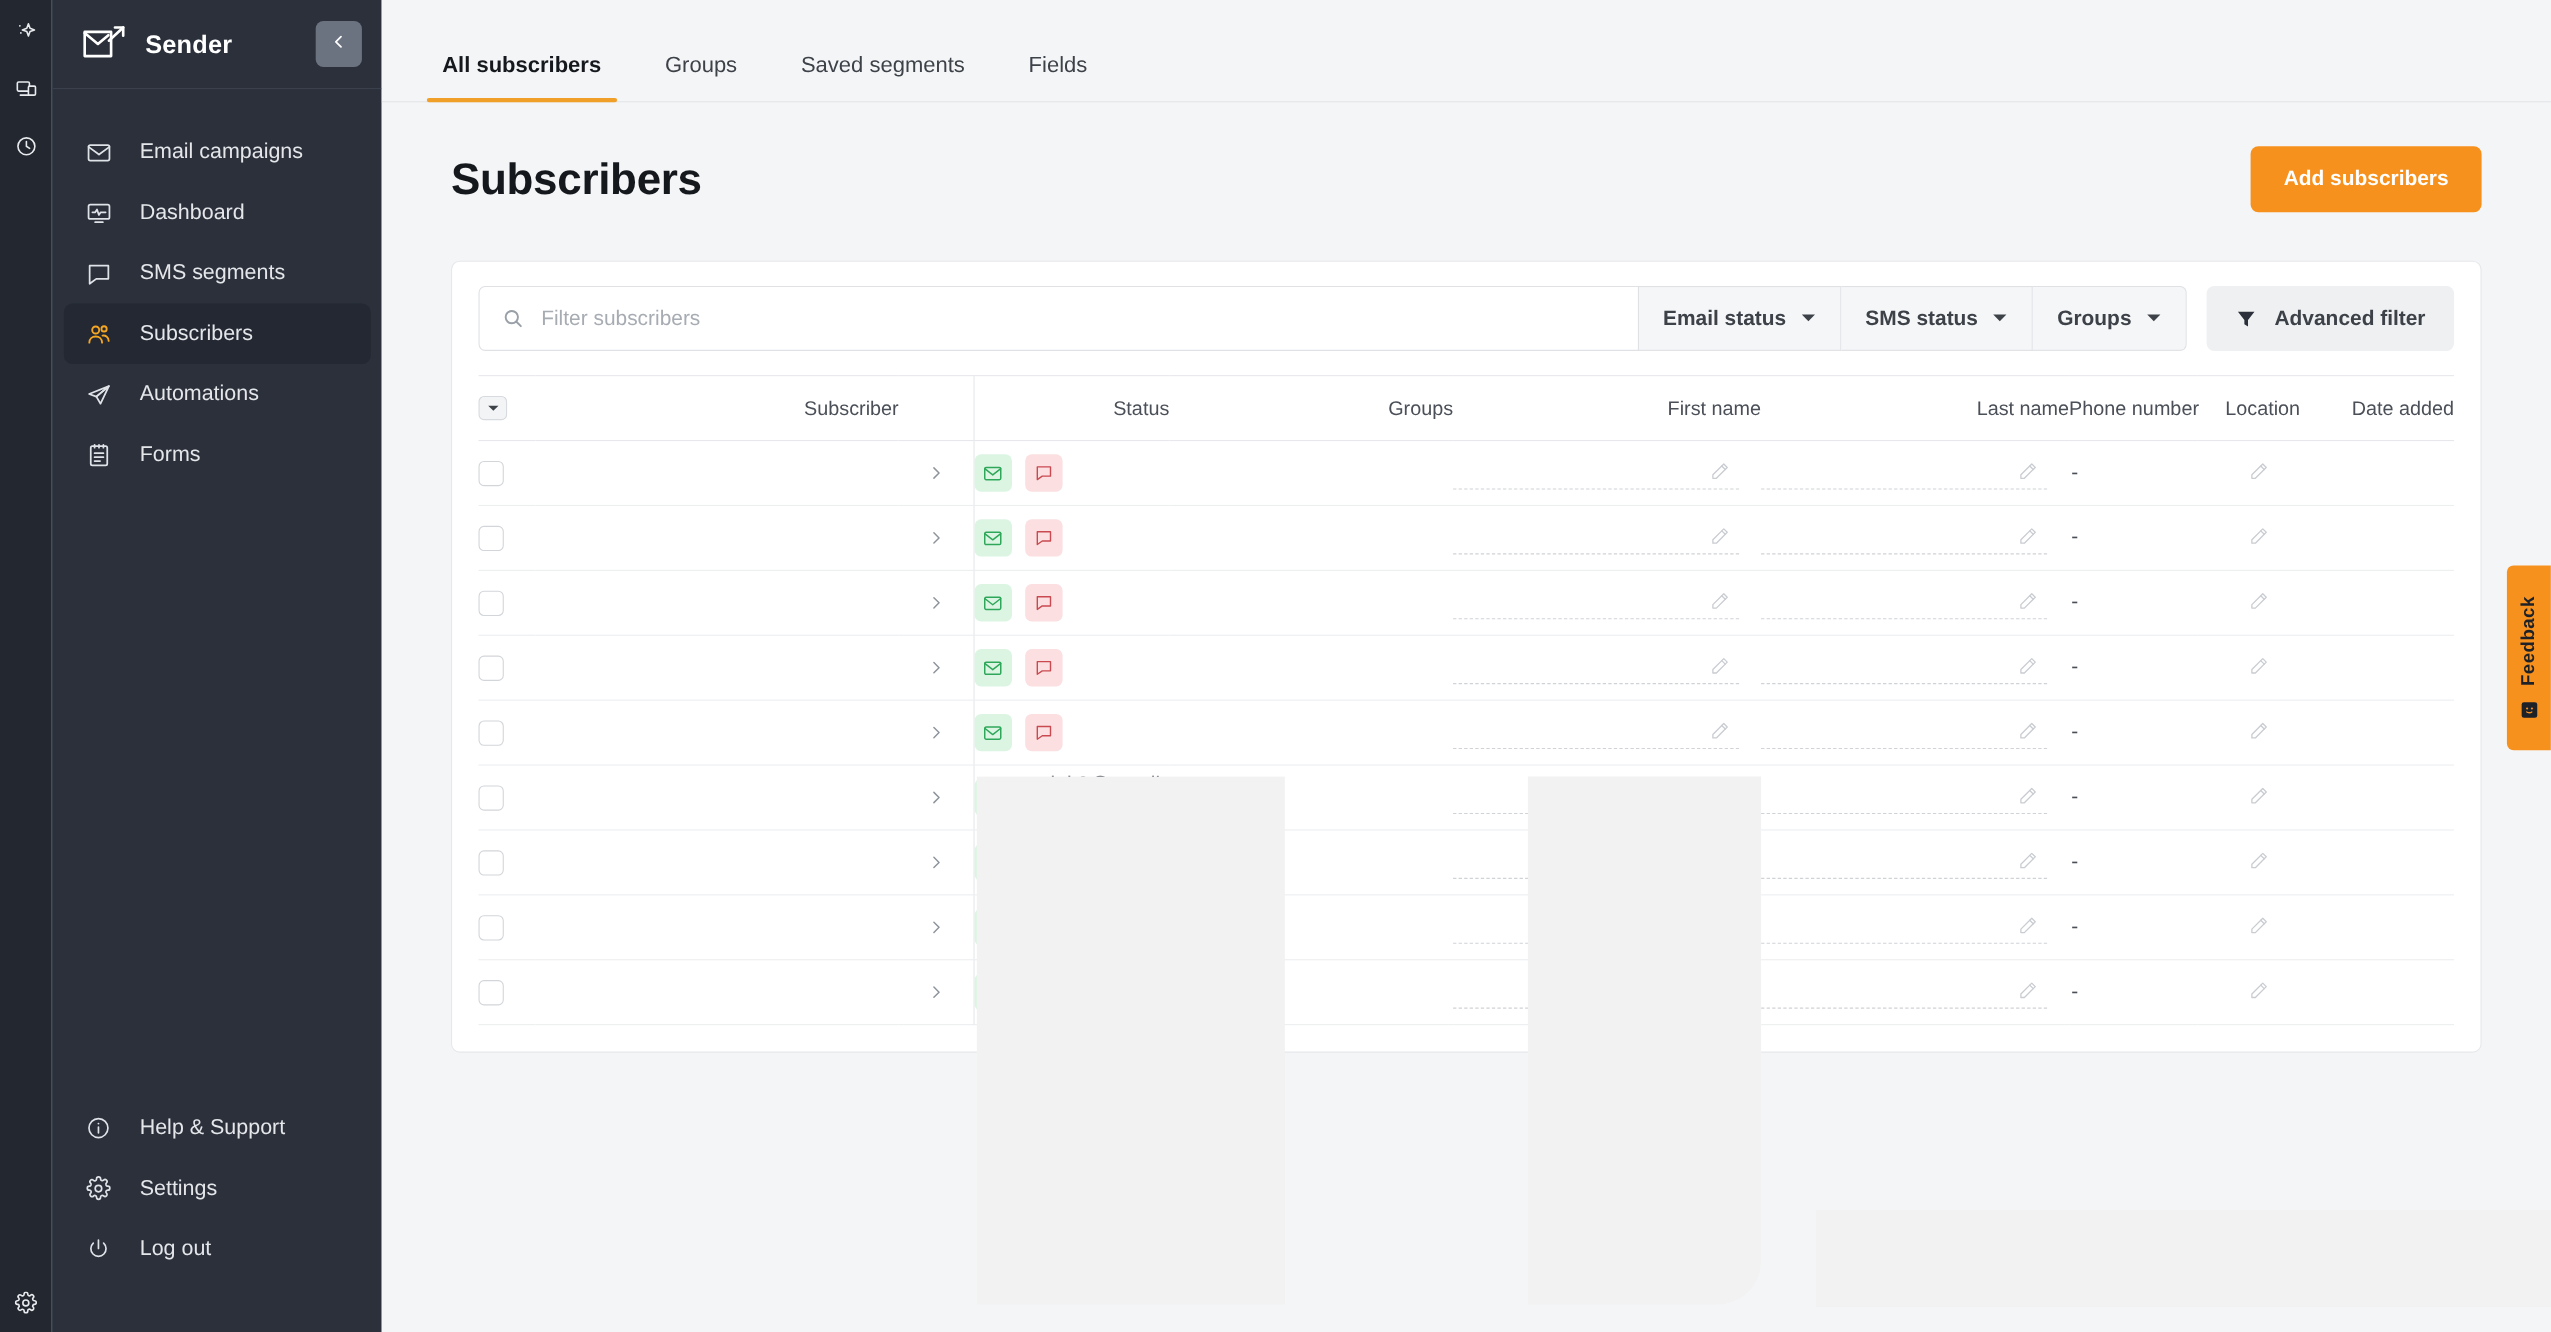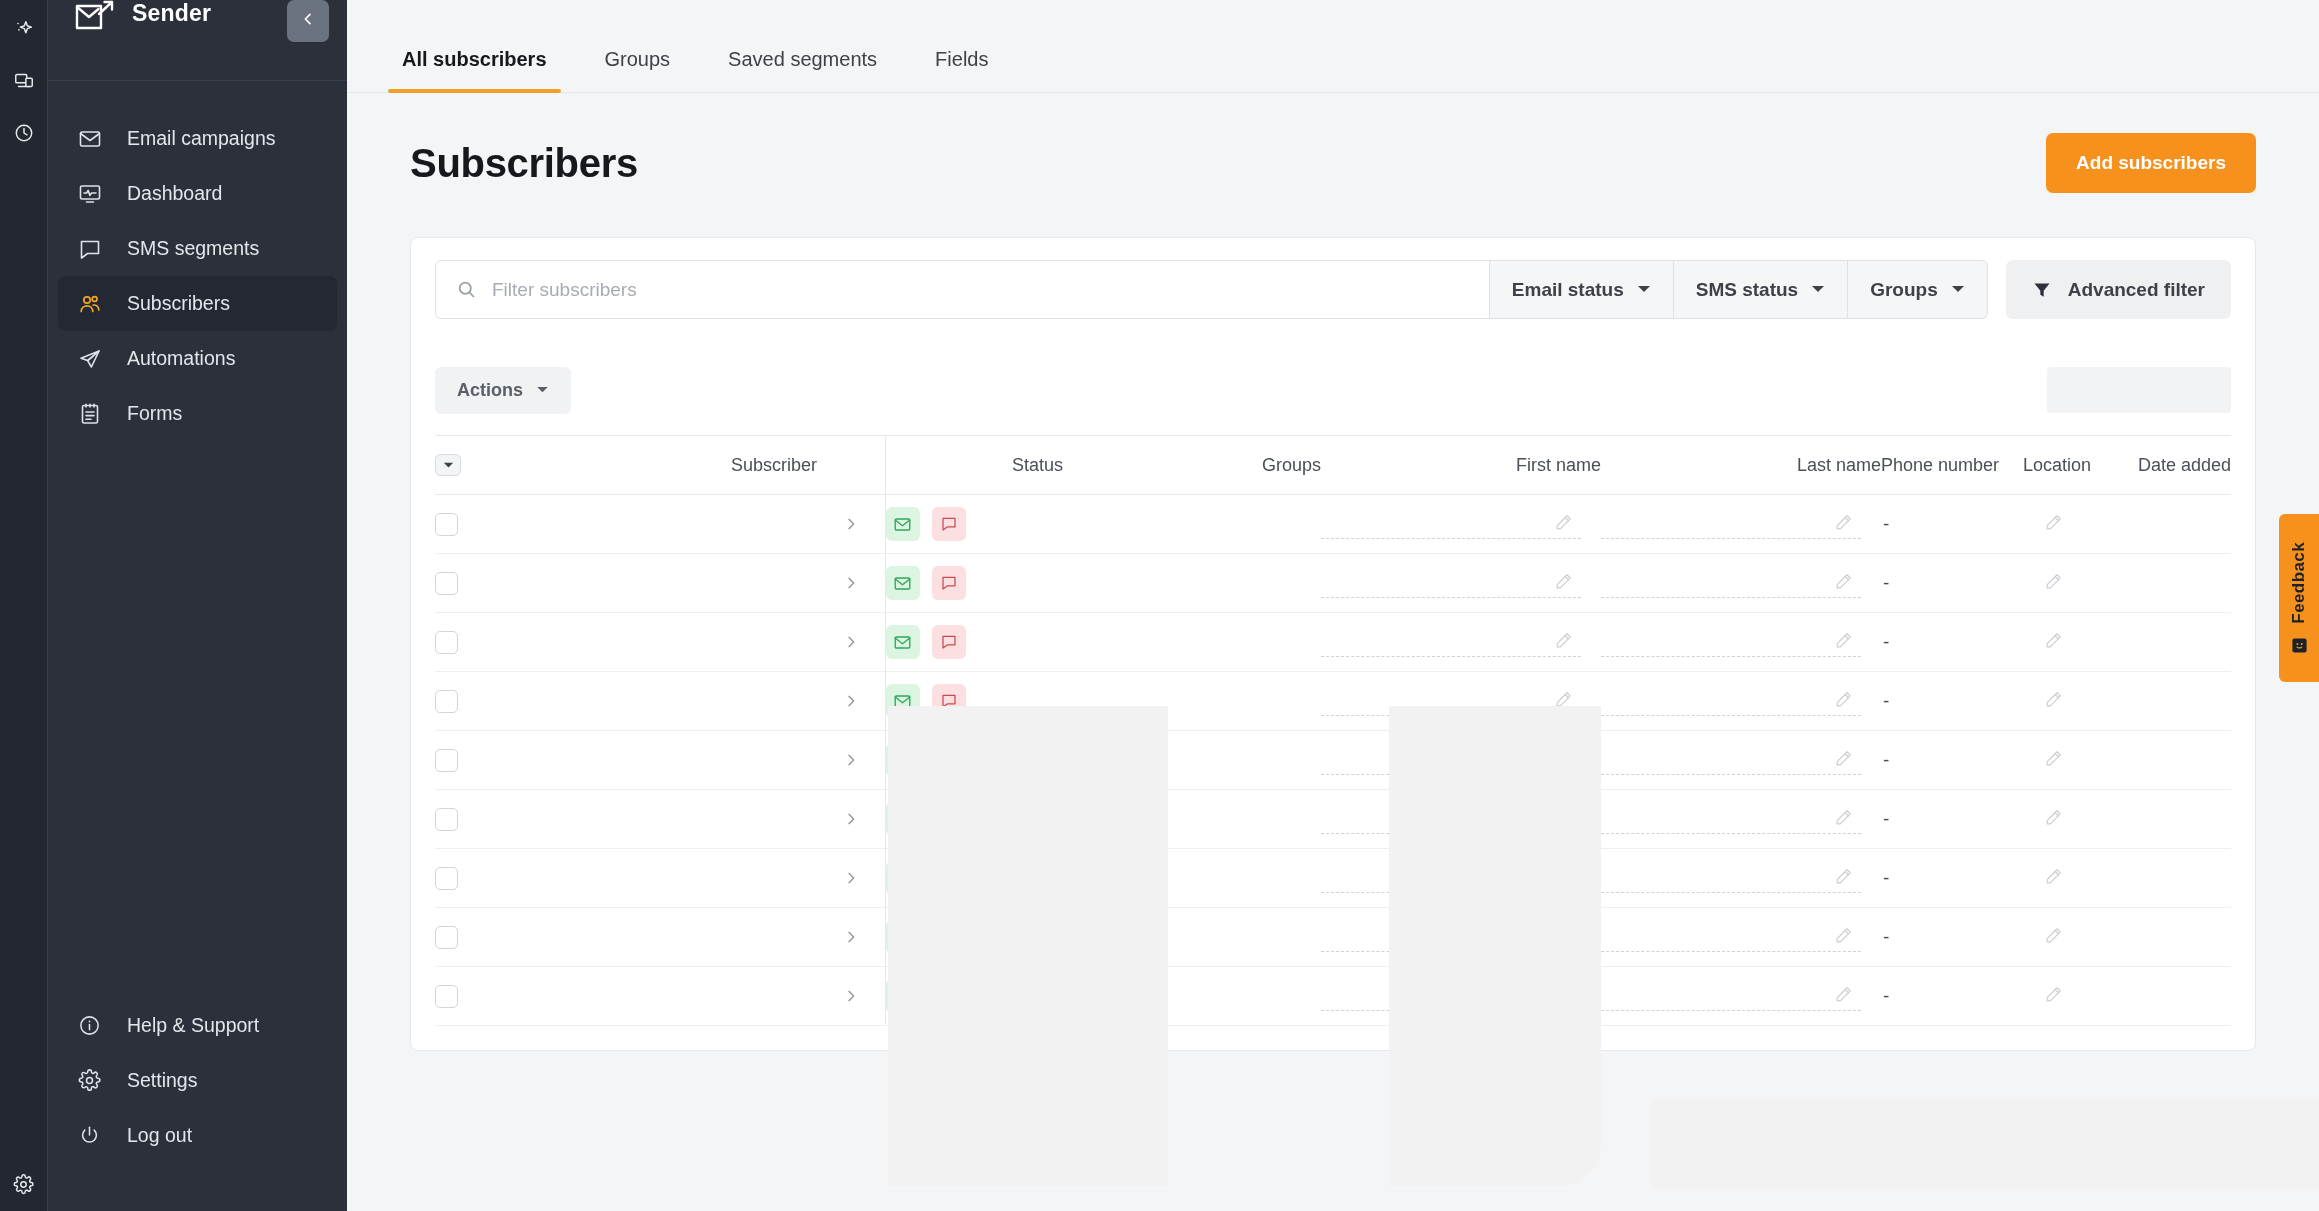--- a/index.html
+++ b/index.html
@@ -29,21 +29,21 @@
   
   .sidebar {
     width: 300px; flex: 0 0 300px; height: 1211px;
     background: #2b303b;
     display: flex; flex-direction: column;
     border-left: 1px solid #3a404c;
     position: relative;
   }
   .sidebar-head {
     height: 81px; flex: 0 0 81px;
-    display: flex; 
+    display: flex; align-items: center;
     padding: 0 18px 0 26px;
     border-bottom: 1px solid #3a404c;
   }
   .logo-mark { width: 42px; height: 34px; flex: 0 0 42px; color:#fff; }
   .brand {
     color: #ffffff; font-size: 23px; font-weight: bold;
     margin-left: 16px; letter-spacing: .2px; flex: 1 1 auto;
   }
   .collapse-btn {
     width: 42px; height: 42px; border-radius: 7px;
@@ -434,31 +434,20 @@
         <button class="advanced">
           <span class="fico">
             <svg width="20" height="20" viewBox="0 0 24 24" fill="currentColor">
                 <path d="M3 4.2h18L14 13v7.2l-4-2.4V13z"></path>
               </svg>
           </span>
           <span>Advanced filter</span>
         </button>
       </div>
 
-      <div class="actionsrow">
-        <button class="actions-btn">
-          <span>Actions</span>
-          <span class="caret">
-            <svg width="13" height="8" viewBox="0 0 14 9">
-                <path d="M1 1l6 6 6-6z" fill="currentColor"></path>
-              </svg>
-          </span>
-        </button>
-        <div class="ghost-box"></div>
-      </div>
 
       <table class="tbl">
         <thead>
           <tr>
             <th class="col-check">
               <div class="hdr-caret">
                 <svg width="11" height="7" viewBox="0 0 14 9">
                     <path d="M1 1l6 6 6-6z" fill="currentColor"></path>
                   </svg>
               </div>

